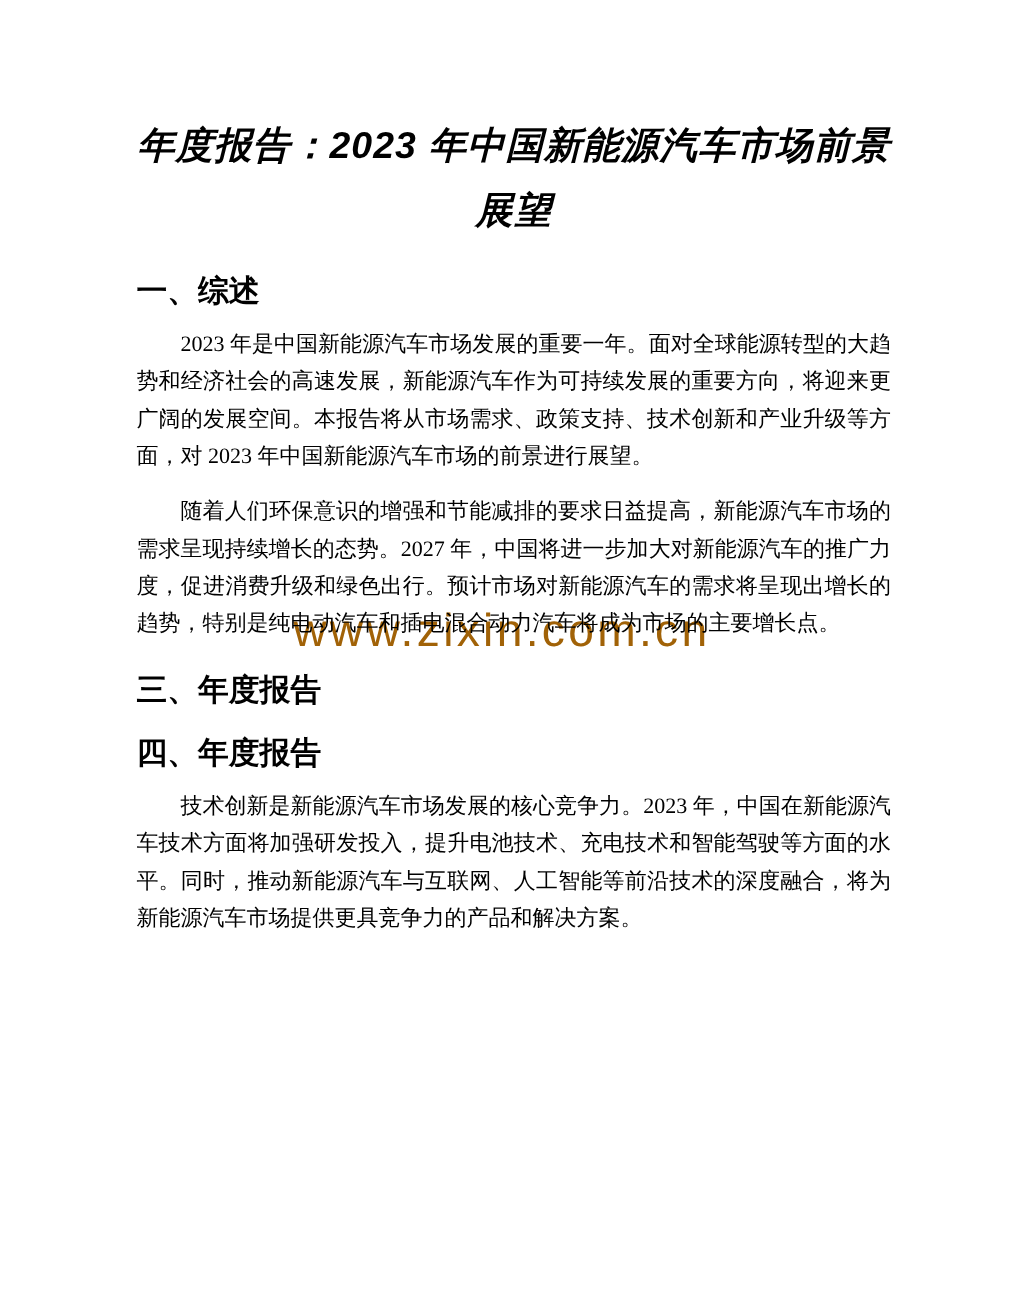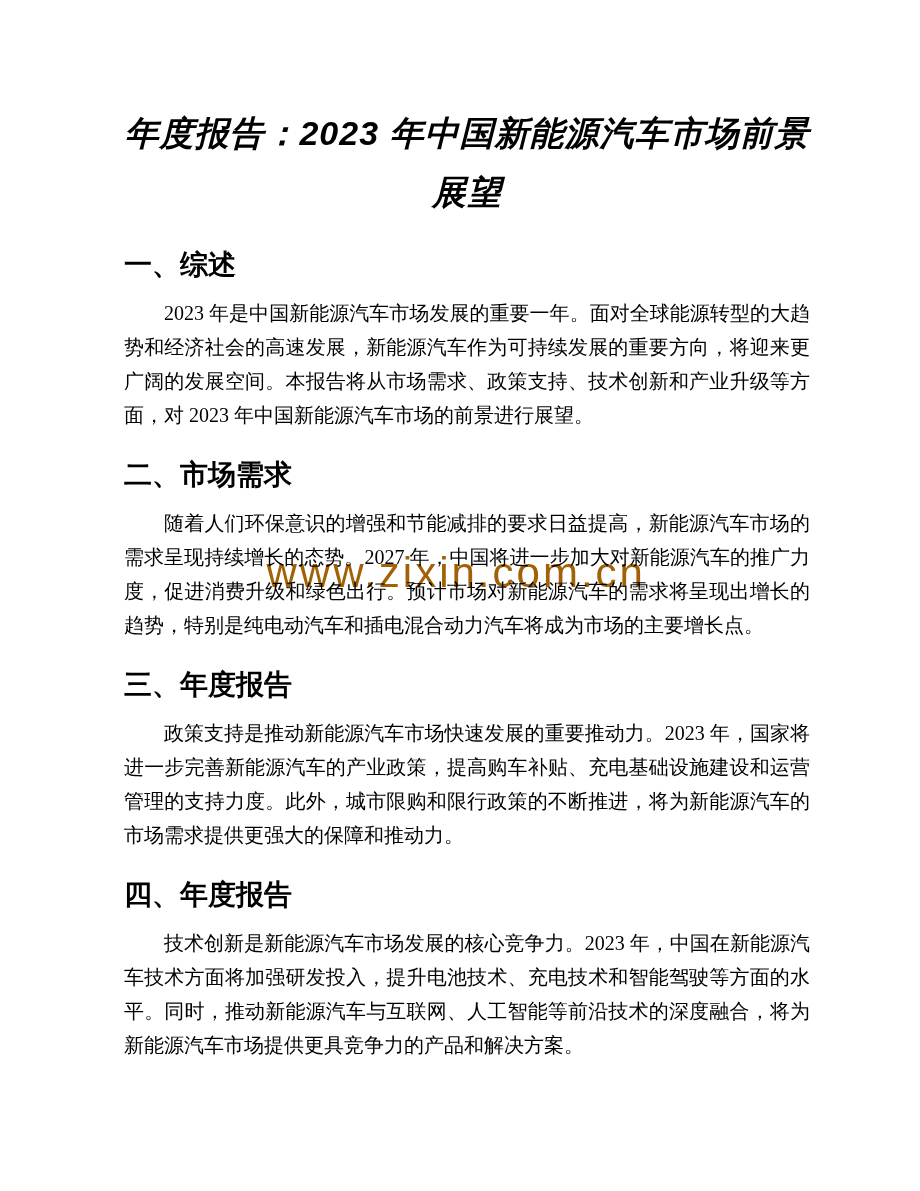--- a/index.html
+++ b/index.html
@@ -79,27 +79,25 @@
       <span class="title-line">年度报告：2023 年中国新能源汽车市场前景</span>
       <span class="title-line">展望</span>
     </h1>
 
     <section>
       <h2 class="section-heading">一、综述</h2>
       <p class="section-body">2023 年是中国新能源汽车市场发展的重要一年。面对全球能源转型的大趋势和经济社会的高速发展，新能源汽车作为可持续发展的重要方向，将迎来更广阔的发展空间。本报告将从市场需求、政策支持、技术创新和产业升级等方面，对 2023 年中国新能源汽车市场的前景进行展望。</p>
     </section>
 
     <section>
-      <h2 class="section-heading">二、市场需求</h2>
       <p class="section-body">随着人们环保意识的增强和节能减排的要求日益提高，新能源汽车市场的需求呈现持续增长的态势。2027 年，中国将进一步加大对新能源汽车的推广力度，促进消费升级和绿色出行。预计市场对新能源汽车的需求将呈现出增长的趋势，特别是纯电动汽车和插电混合动力汽车将成为市场的主要增长点。</p>
     </section>
 
     <section>
       <h2 class="section-heading">三、年度报告</h2>
-      <p class="section-body">政策支持是推动新能源汽车市场快速发展的重要推动力。2023 年，国家将进一步完善新能源汽车的产业政策，提高购车补贴、充电基础设施建设和运营管理的支持力度。此外，城市限购和限行政策的不断推进，将为新能源汽车的市场需求提供更强大的保障和推动力。</p>
     </section>
 
     <section>
       <h2 class="section-heading">四、年度报告</h2>
       <p class="section-body">技术创新是新能源汽车市场发展的核心竞争力。2023 年，中国在新能源汽车技术方面将加强研发投入，提升电池技术、充电技术和智能驾驶等方面的水平。同时，推动新能源汽车与互联网、人工智能等前沿技术的深度融合，将为新能源汽车市场提供更具竞争力的产品和解决方案。</p>
     </section>
 
   </div>
 </div>
 

